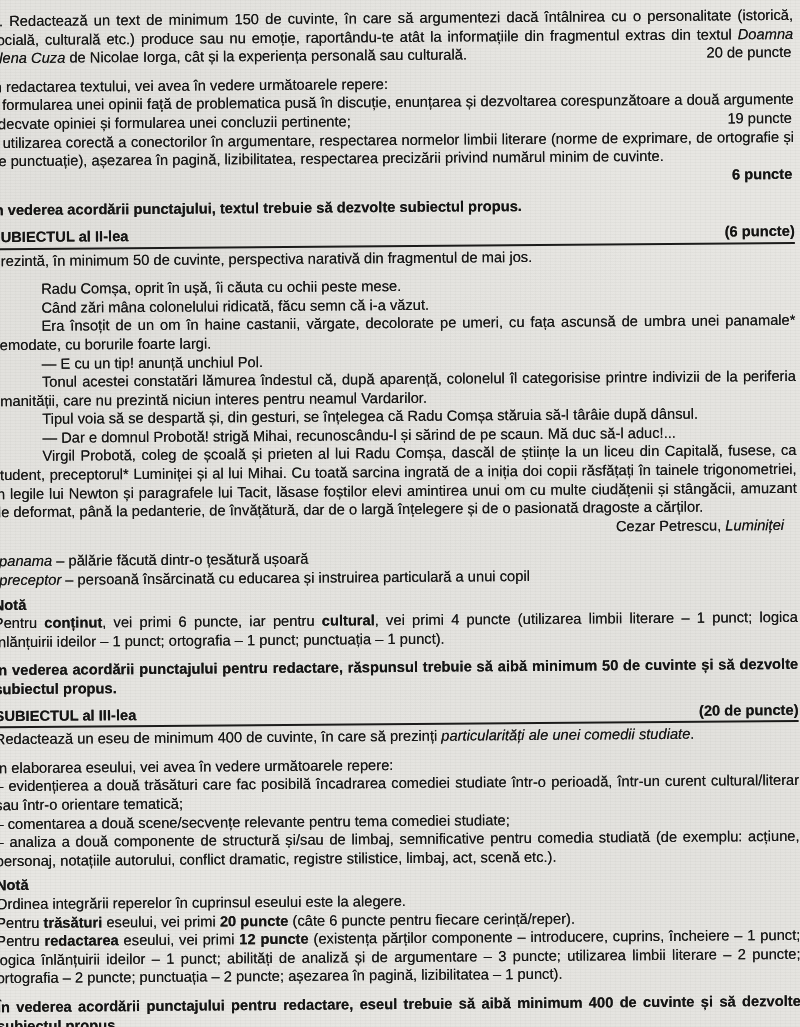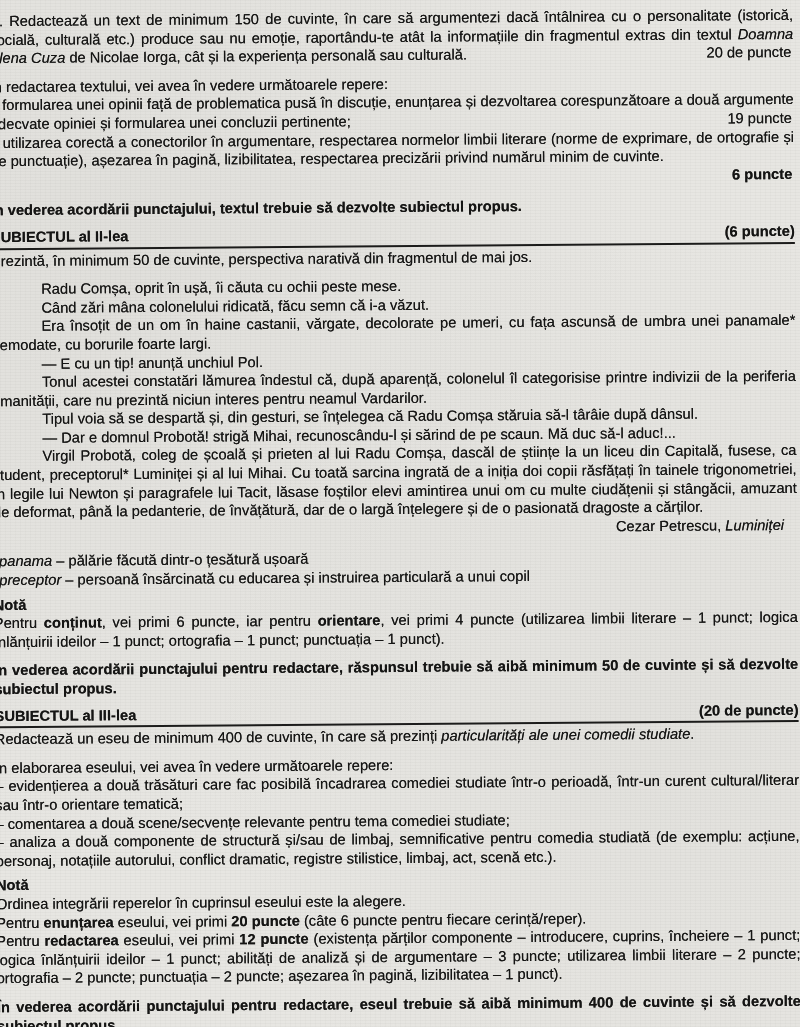--- a/index.html
+++ b/index.html
@@ -86,36 +86,36 @@
       <p>Tipul voia să se despartă și, din gesturi, se înțelegea că Radu Comșa stăruia să-l târâie după dânsul.</p>
       <p>— Dar e domnul Probotă! strigă Mihai, recunoscându-l și sărind de pe scaun. Mă duc să-l aduc!...</p>
       <p>Virgil Probotă, coleg de școală și prieten al lui Radu Comșa, dascăl de științe la un liceu din Capitală, fusese, ca student, preceptorul* Luminiței și al lui Mihai. Cu toată sarcina ingrată de a iniția doi copii răsfățați în tainele trigonometriei, în legile lui Newton și paragrafele lui Tacit, lăsase foștilor elevi amintirea unui om cu multe ciudățenii și stângăcii, amuzant de deformat, până la pedanterie, de învățătură, dar de o largă înțelegere și de o pasionată dragoste a cărților.</p>
     </div>
     <p class="attribution"><span>Cezar Petrescu, </span><i>Luminiței</i></p>
 
     <p class="footnote mt-l"><i>*panama</i><span> – pălărie făcută dintr-o țesătură ușoară</span></p>
     <p class="footnote"><i>*preceptor</i><span> – persoană însărcinată cu educarea și instruirea particulară a unui copil</span></p>
 
     <p class="bold mt-s">Notă</p>
-    <p><span>Pentru </span><b>conținut</b><span>, vei primi 6 puncte, iar pentru </span><b>orientare</b><span>, vei primi 4 puncte (utilizarea limbii literare – 1 punct; logica înlănțuirii ideilor – 1 punct; ortografia – 1 punct; punctuația – 1 punct).</span></p>
+    <p><span>Pentru </span><b>conținut</b><span>, vei primi 6 puncte, iar pentru </span><b>cultural</b><span>, vei primi 4 puncte (utilizarea limbii literare – 1 punct; logica înlănțuirii ideilor – 1 punct; ortografia – 1 punct; punctuația – 1 punct).</span></p>
 
     <p class="bold-note mt-m">În vederea acordării punctajului pentru redactare, răspunsul trebuie să aibă minimum 50 de cuvinte și să dezvolte subiectul propus.</p>
 
     <div class="subject-head">
       <span class="title">SUBIECTUL al III-lea</span>
       <span class="points">(20 de puncte)</span>
     </div>
     <p><span>Redactează un eseu de minimum 400 de cuvinte, în care să prezinți </span><i>particularități ale unei comedii studiate</i><span>.</span></p>
 
     <p class="mt-m">În elaborarea eseului, vei avea în vedere următoarele repere:</p>
     <p>– evidențierea a două trăsături care fac posibilă încadrarea comediei studiate într-o perioadă, într-un curent cultural/literar sau într-o orientare tematică;</p>
     <p>– comentarea a două scene/secvențe relevante pentru tema comediei studiate;</p>
     <p>– analiza a două componente de structură și/sau de limbaj, semnificative pentru comedia studiată (de exemplu: acțiune, personaj, notațiile autorului, conflict dramatic, registre stilistice, limbaj, act, scenă etc.).</p>
 
     <p class="bold mt-s">Notă</p>
     <p>Ordinea integrării reperelor în cuprinsul eseului este la alegere.</p>
-    <p><span>Pentru </span><b>enunțarea</b><span> eseului, vei primi </span><b>20 puncte</b><span> (câte 6 puncte pentru fiecare cerință/reper).</span></p>
+    <p><span>Pentru </span><b>trăsături</b><span> eseului, vei primi </span><b>20 puncte</b><span> (câte 6 puncte pentru fiecare cerință/reper).</span></p>
     <p><span>Pentru </span><b>redactarea</b><span> eseului, vei primi </span><b>12 puncte</b><span> (existența părților componente – introducere, cuprins, încheiere – 1 punct; logica înlănțuirii ideilor – 1 punct; abilități de analiză și de argumentare – 3 puncte; utilizarea limbii literare – 2 puncte; ortografia – 2 puncte; punctuația – 2 puncte; așezarea în pagină, lizibilitatea – 1 punct).</span></p>
 
     <p class="bold-note mt-m">În vederea acordării punctajului pentru redactare, eseul trebuie să aibă minimum 400 de cuvinte și să dezvolte subiectul propus.</p>
 
   </div>
 </div>
 
 </body></html>

